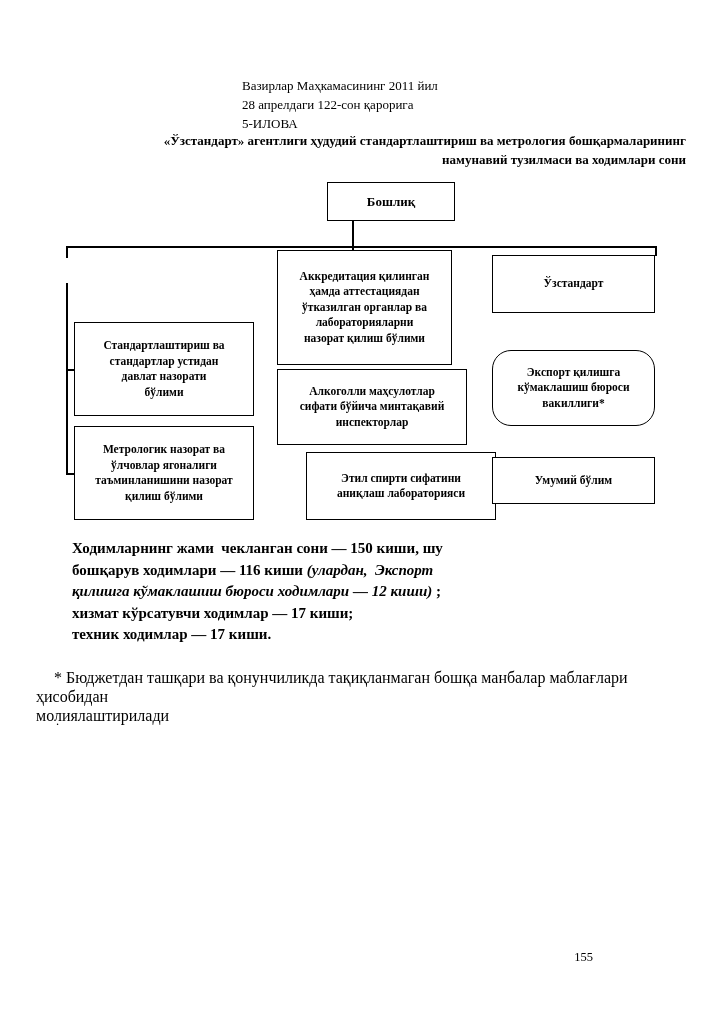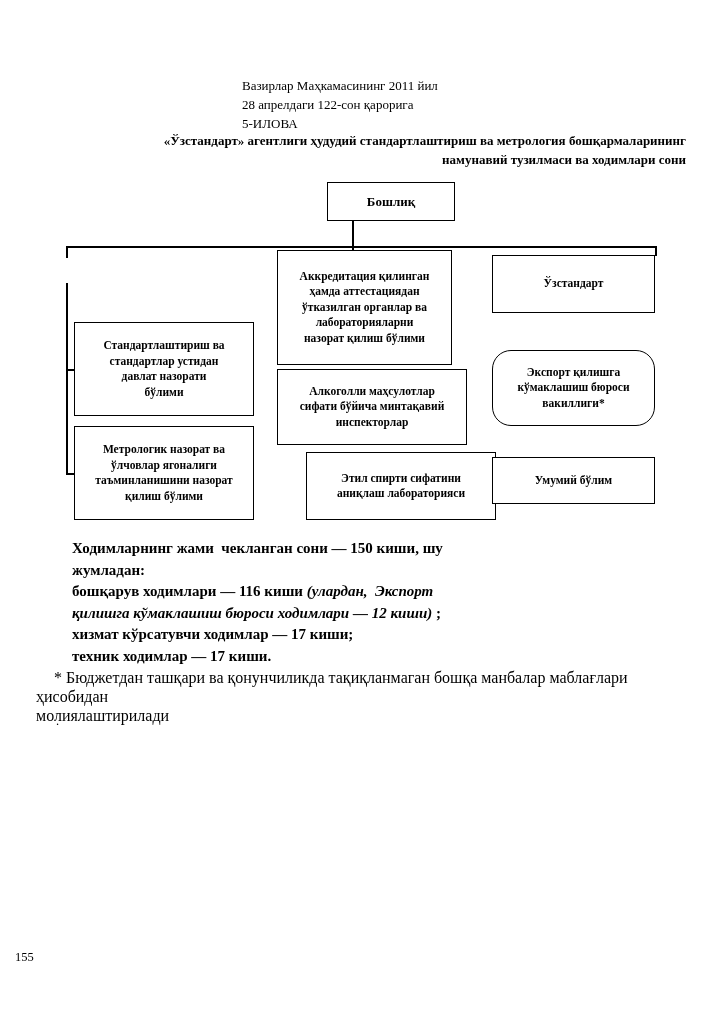--- a/index.html
+++ b/index.html
@@ -100,23 +100,22 @@
     left: 56px;
     top: 714px;
     font-size: 12.5px;
   }
 
   .page-number {
     position: absolute;
     top: 950px;
     left: 0;
     width: 593px;
-    text-align: left;
+    text-align: right;
     font-size: 12.5px;
-    margin-left: 15px;
   }
 </style>
 </head>
 <body>
 
 <div class="page">
 
   <div class="header-block">
     <div>Вазирлар Маҳкамасининг 2011 йил</div>
     <div>28 апрелдаги 122-сон қарорига</div>
@@ -189,21 +188,20 @@
     <span class="txt">Этил спирти сифатини
 аниқлаш лабораторияси</span>
   </div>
 
   <div class="box" style="left:492px; top:457px; width:163px; height:47px;">
     <span class="txt">Умумий бўлим</span>
   </div>
 
   <div class="notes">
     <div class="ln-item">Ходимларнинг жами  чекланган сони — 150 киши, шу</div>
-    <div class="ln-item">жумладан:</div>
     <div class="ln-item"><span>бошқарув ходимлари — 116 киши </span><span class="ital">(улардан,  Экспорт</span></div>
     <div class="ln-item"><span class="ital">қилишга кўмаклашиш бюроси ходимлари — 12 киши)</span><span> ;</span></div>
     <div class="ln-item">хизмат кўрсатувчи ходимлар — 17 киши;</div>
     <div class="ln-item">техник ходимлар — 17 киши.</div>
   </div>
 
   <div class="footnote">
     <div class="first-line">* Бюджетдан ташқари ва қонунчиликда тақиқланмаган бошқа манбалар маблағлари ҳисобидан</div>
     <div>молиялаштирилади</div>
   </div>

